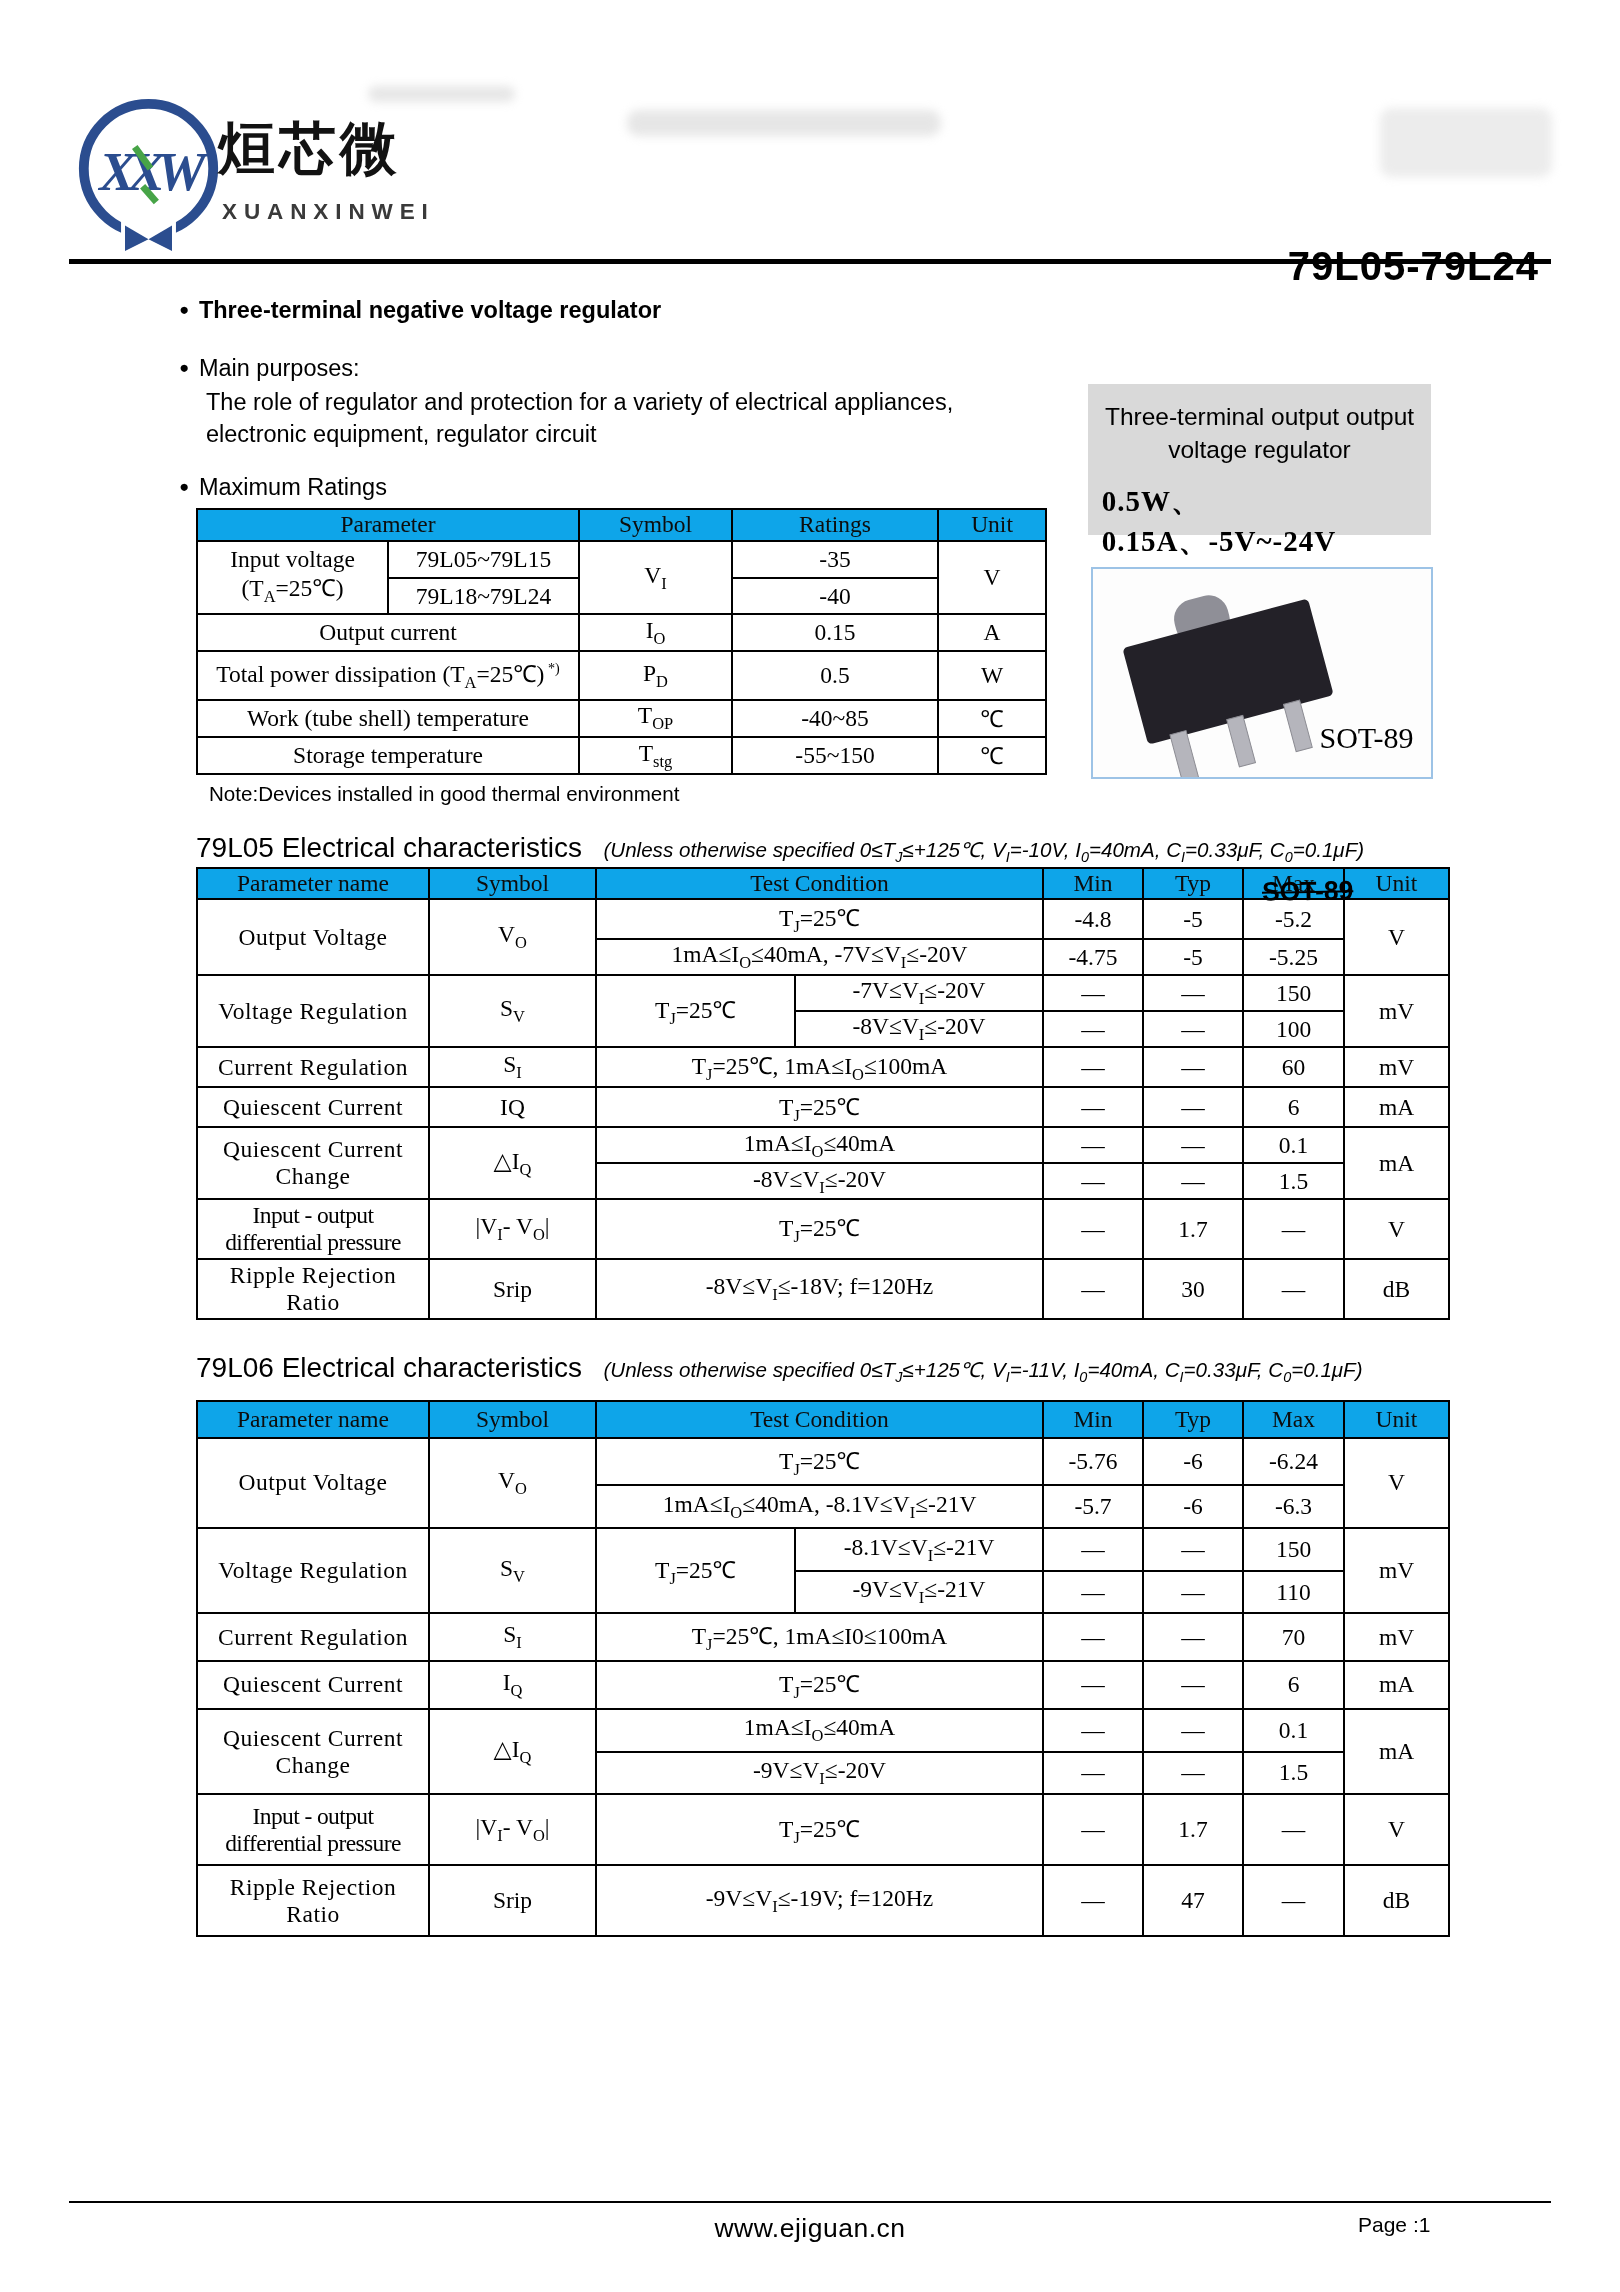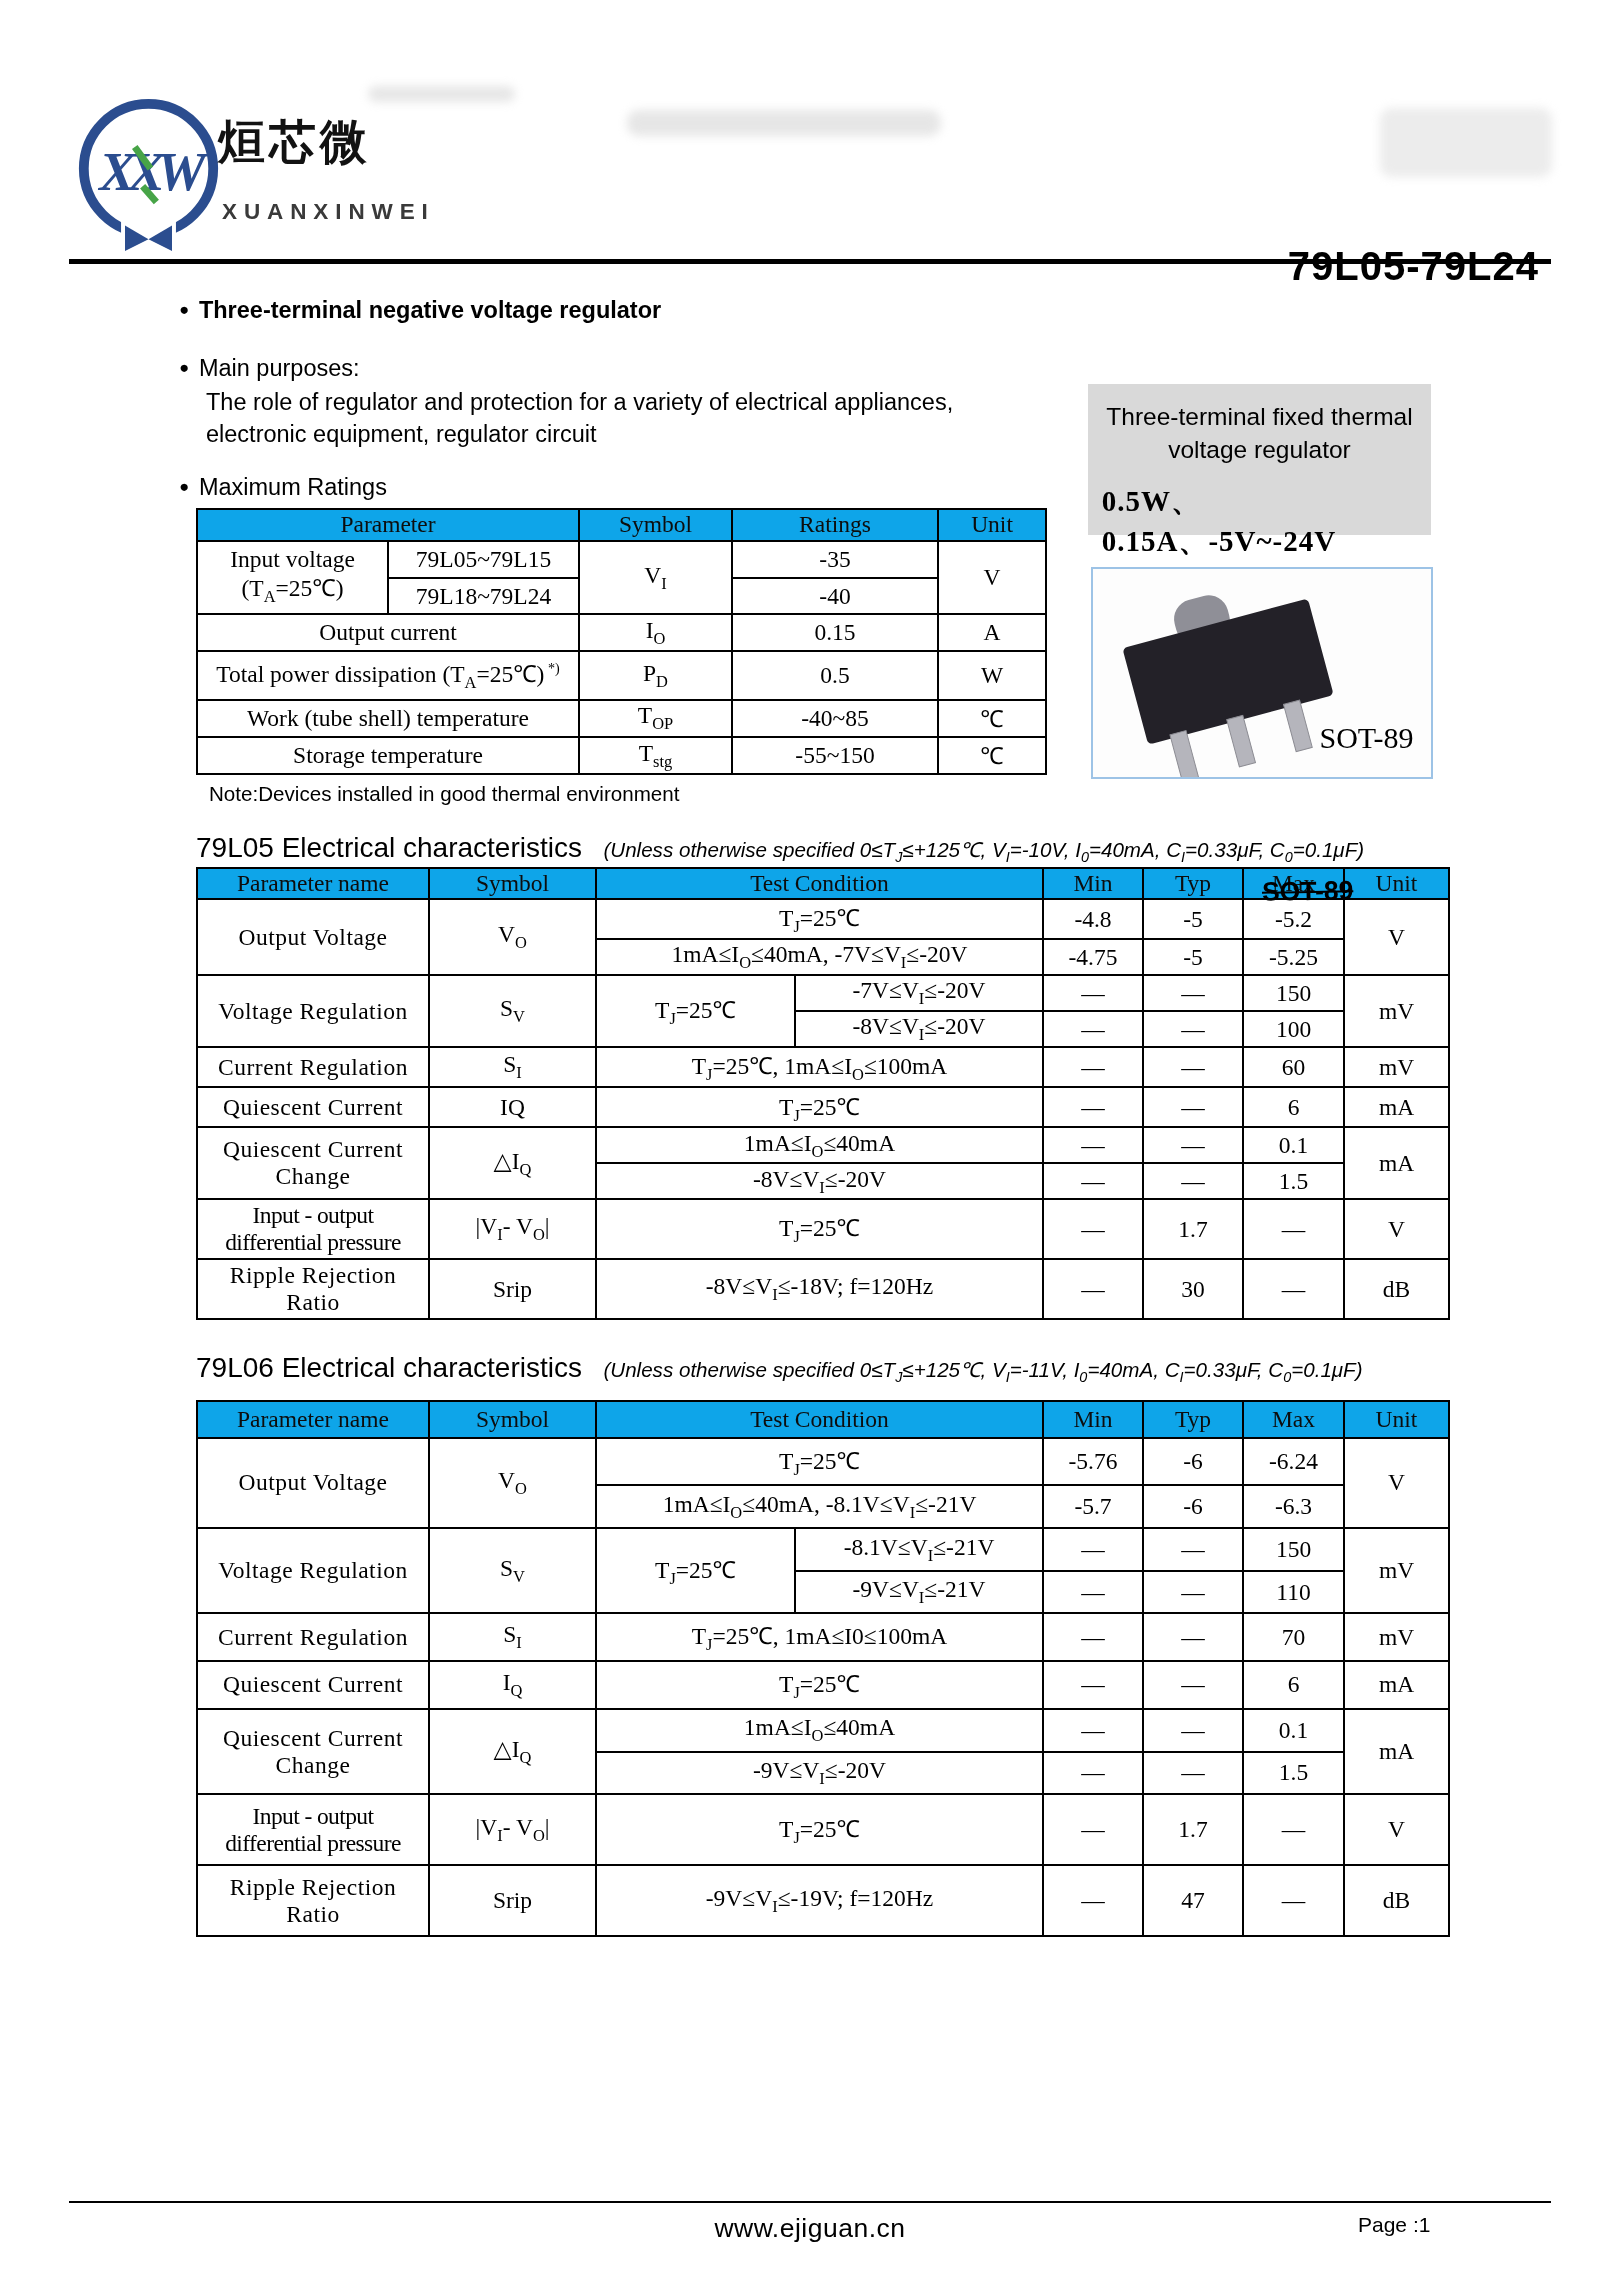--- a/index.html
+++ b/index.html
@@ -1,21 +1,21 @@
 <!DOCTYPE html>
 <html><head>
 <meta charset="utf-8">
 <style>
   html,body{margin:0;padding:0;background:#9a9a9a;}
   .page{position:relative;width:1620px;height:2293px;background:#ffffff;margin:0 auto;
         font-family:"Liberation Sans",sans-serif;color:#000;overflow:hidden;}
   .abs{position:absolute;}
 
   
-  .logo-cn{font-size:47px;font-weight:700;letter-spacing:3.9px;color:#121212;font-family:"DejaVu Sans",sans-serif;}
+  .logo-cn{font-size:57px;font-weight:700;letter-spacing:3.9px;color:#121212;font-family:"DejaVu Sans",sans-serif;}
   .logo-en{font-size:22.5px;font-weight:700;letter-spacing:6.9px;color:#3a3a3a;}
   .part-number{font-size:40px;font-weight:600;text-align:right;letter-spacing:1px;margin-top:40px;}
   .rule{background:#000;}
 
   
   .bullet{font-size:23.5px;}
   .bullet .dot{font-size:16.7px;vertical-align:2.9px;margin-right:9.8px;}
   .b-bold{font-weight:700;}
 
   
@@ -135,21 +135,21 @@
           <td>T<sub>stg</sub></td>
           <td>-55~150</td>
           <td>℃</td>
         </tr>
       </tbody>
   </table>
   <div class="abs note" style="left:209px;top:782px;">Note:Devices installed in good thermal environment</div>
 
   <div class="abs gray-box" style="left:1088px;top:384px;width:343px;height:151px;">
     <div class="gb-title">
-      <div>Three-terminal fixed thermal</div>
+      <div>Three-terminal output output</div>
       <div>voltage regulator</div>
     </div>
     <div class="abs gb-spec" style="left:13.7px;top:98px;">0.5W、0.15A、-5V~-24V</div>
   </div>
 
   <div class="abs pkg-box" style="left:1091px;top:567px;width:338px;height:208px;">
     <svg width="338" height="208" viewBox="0 0 345 212">
       <g transform="rotate(-15 160 110)">
         <rect x="100" y="18" width="56" height="46" rx="20" fill="#8f8f97"></rect>
         <rect x="42" y="48" width="196" height="102" rx="5" fill="#232128"></rect>

